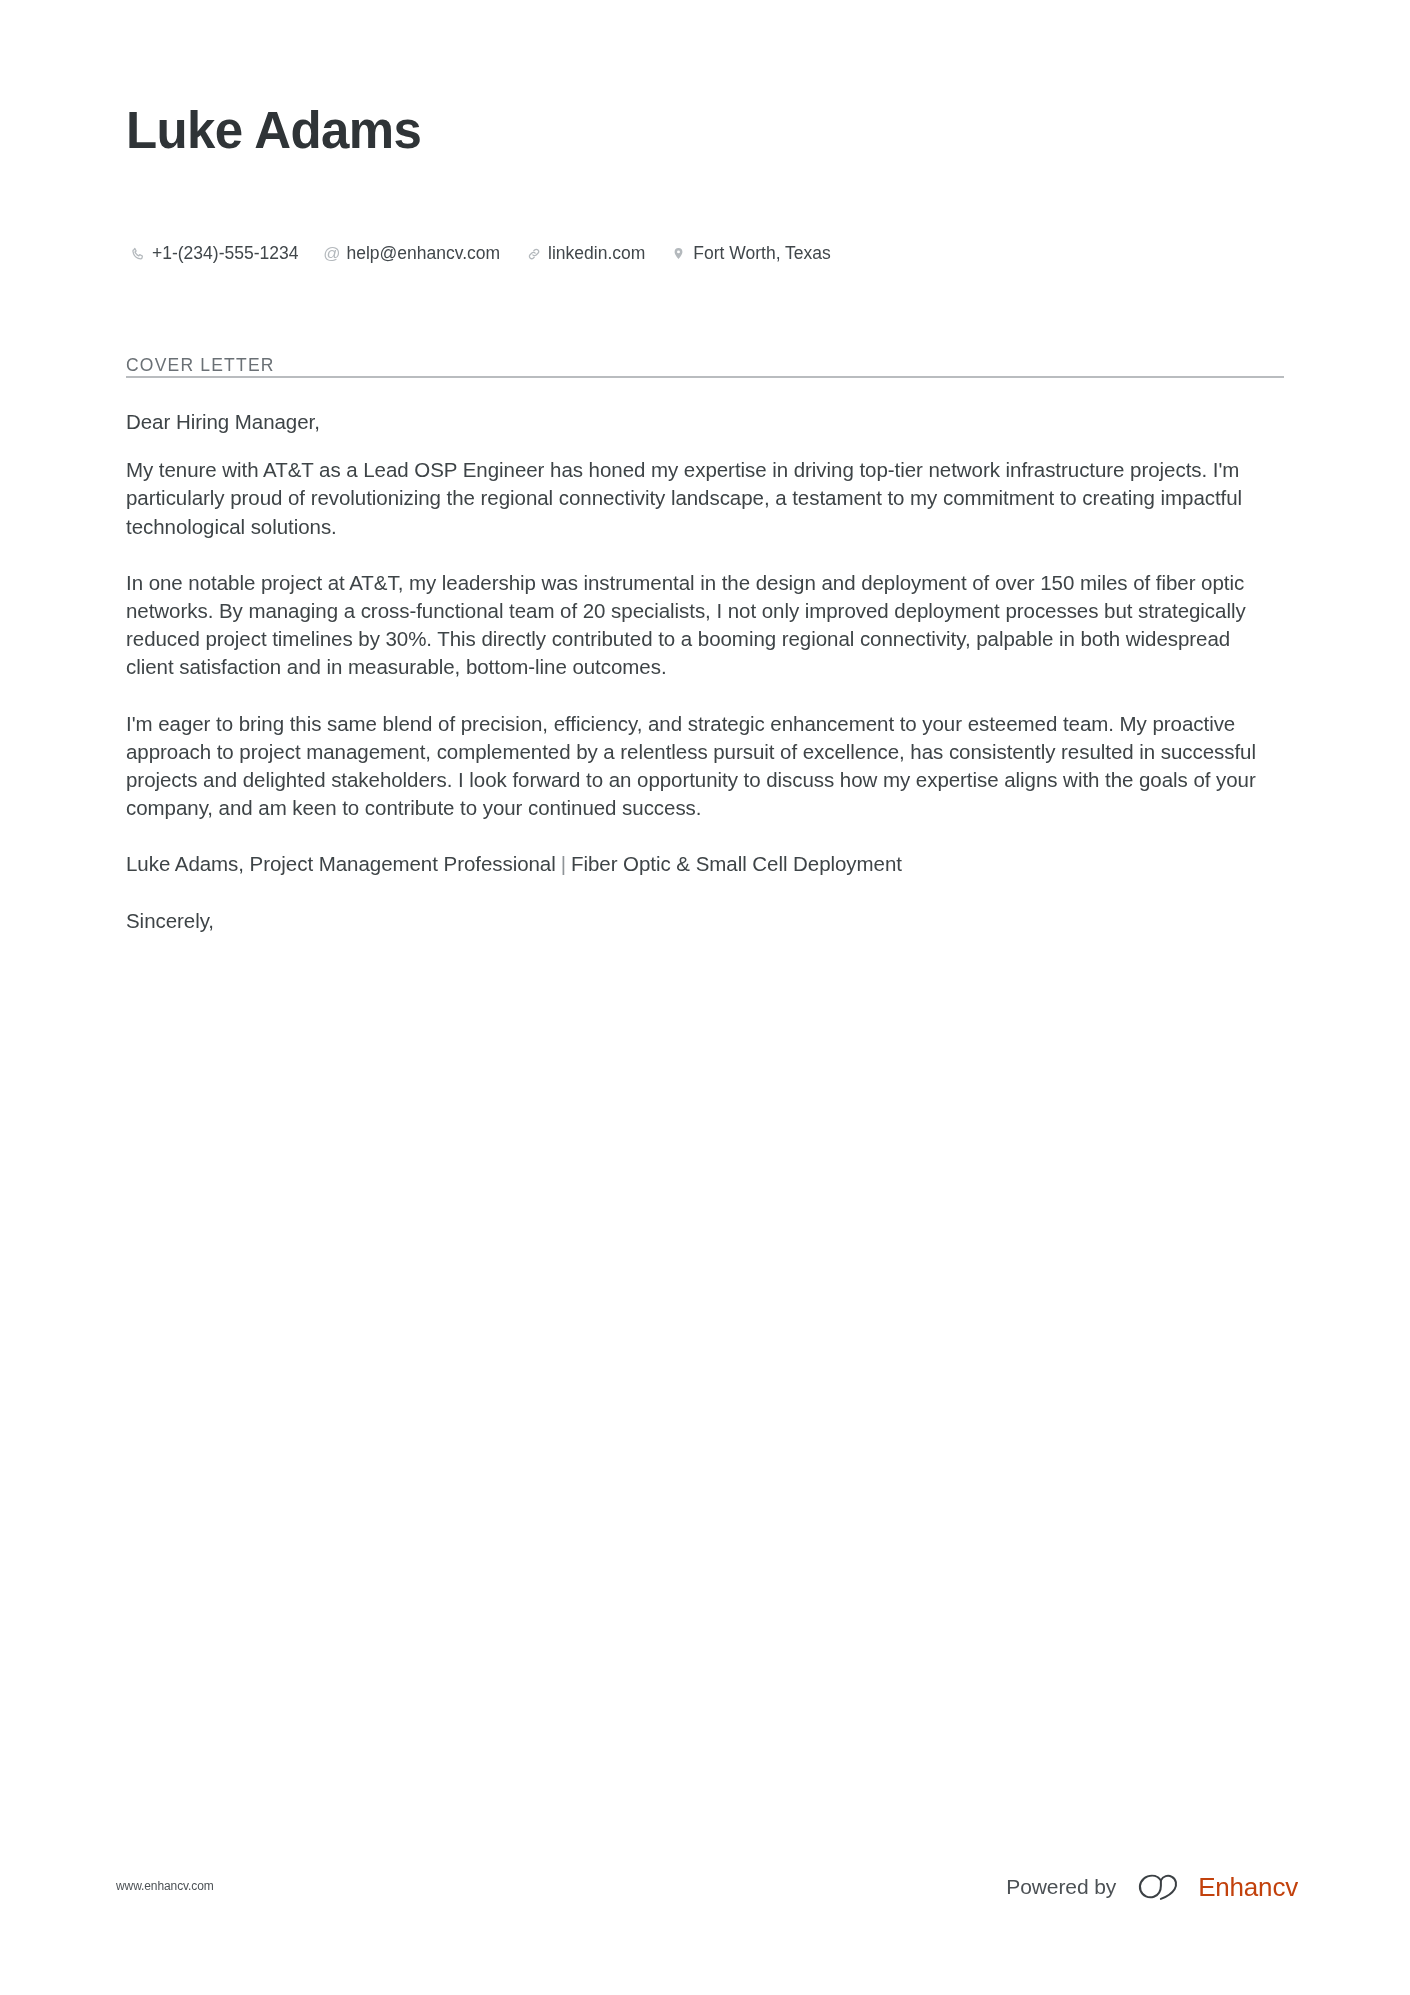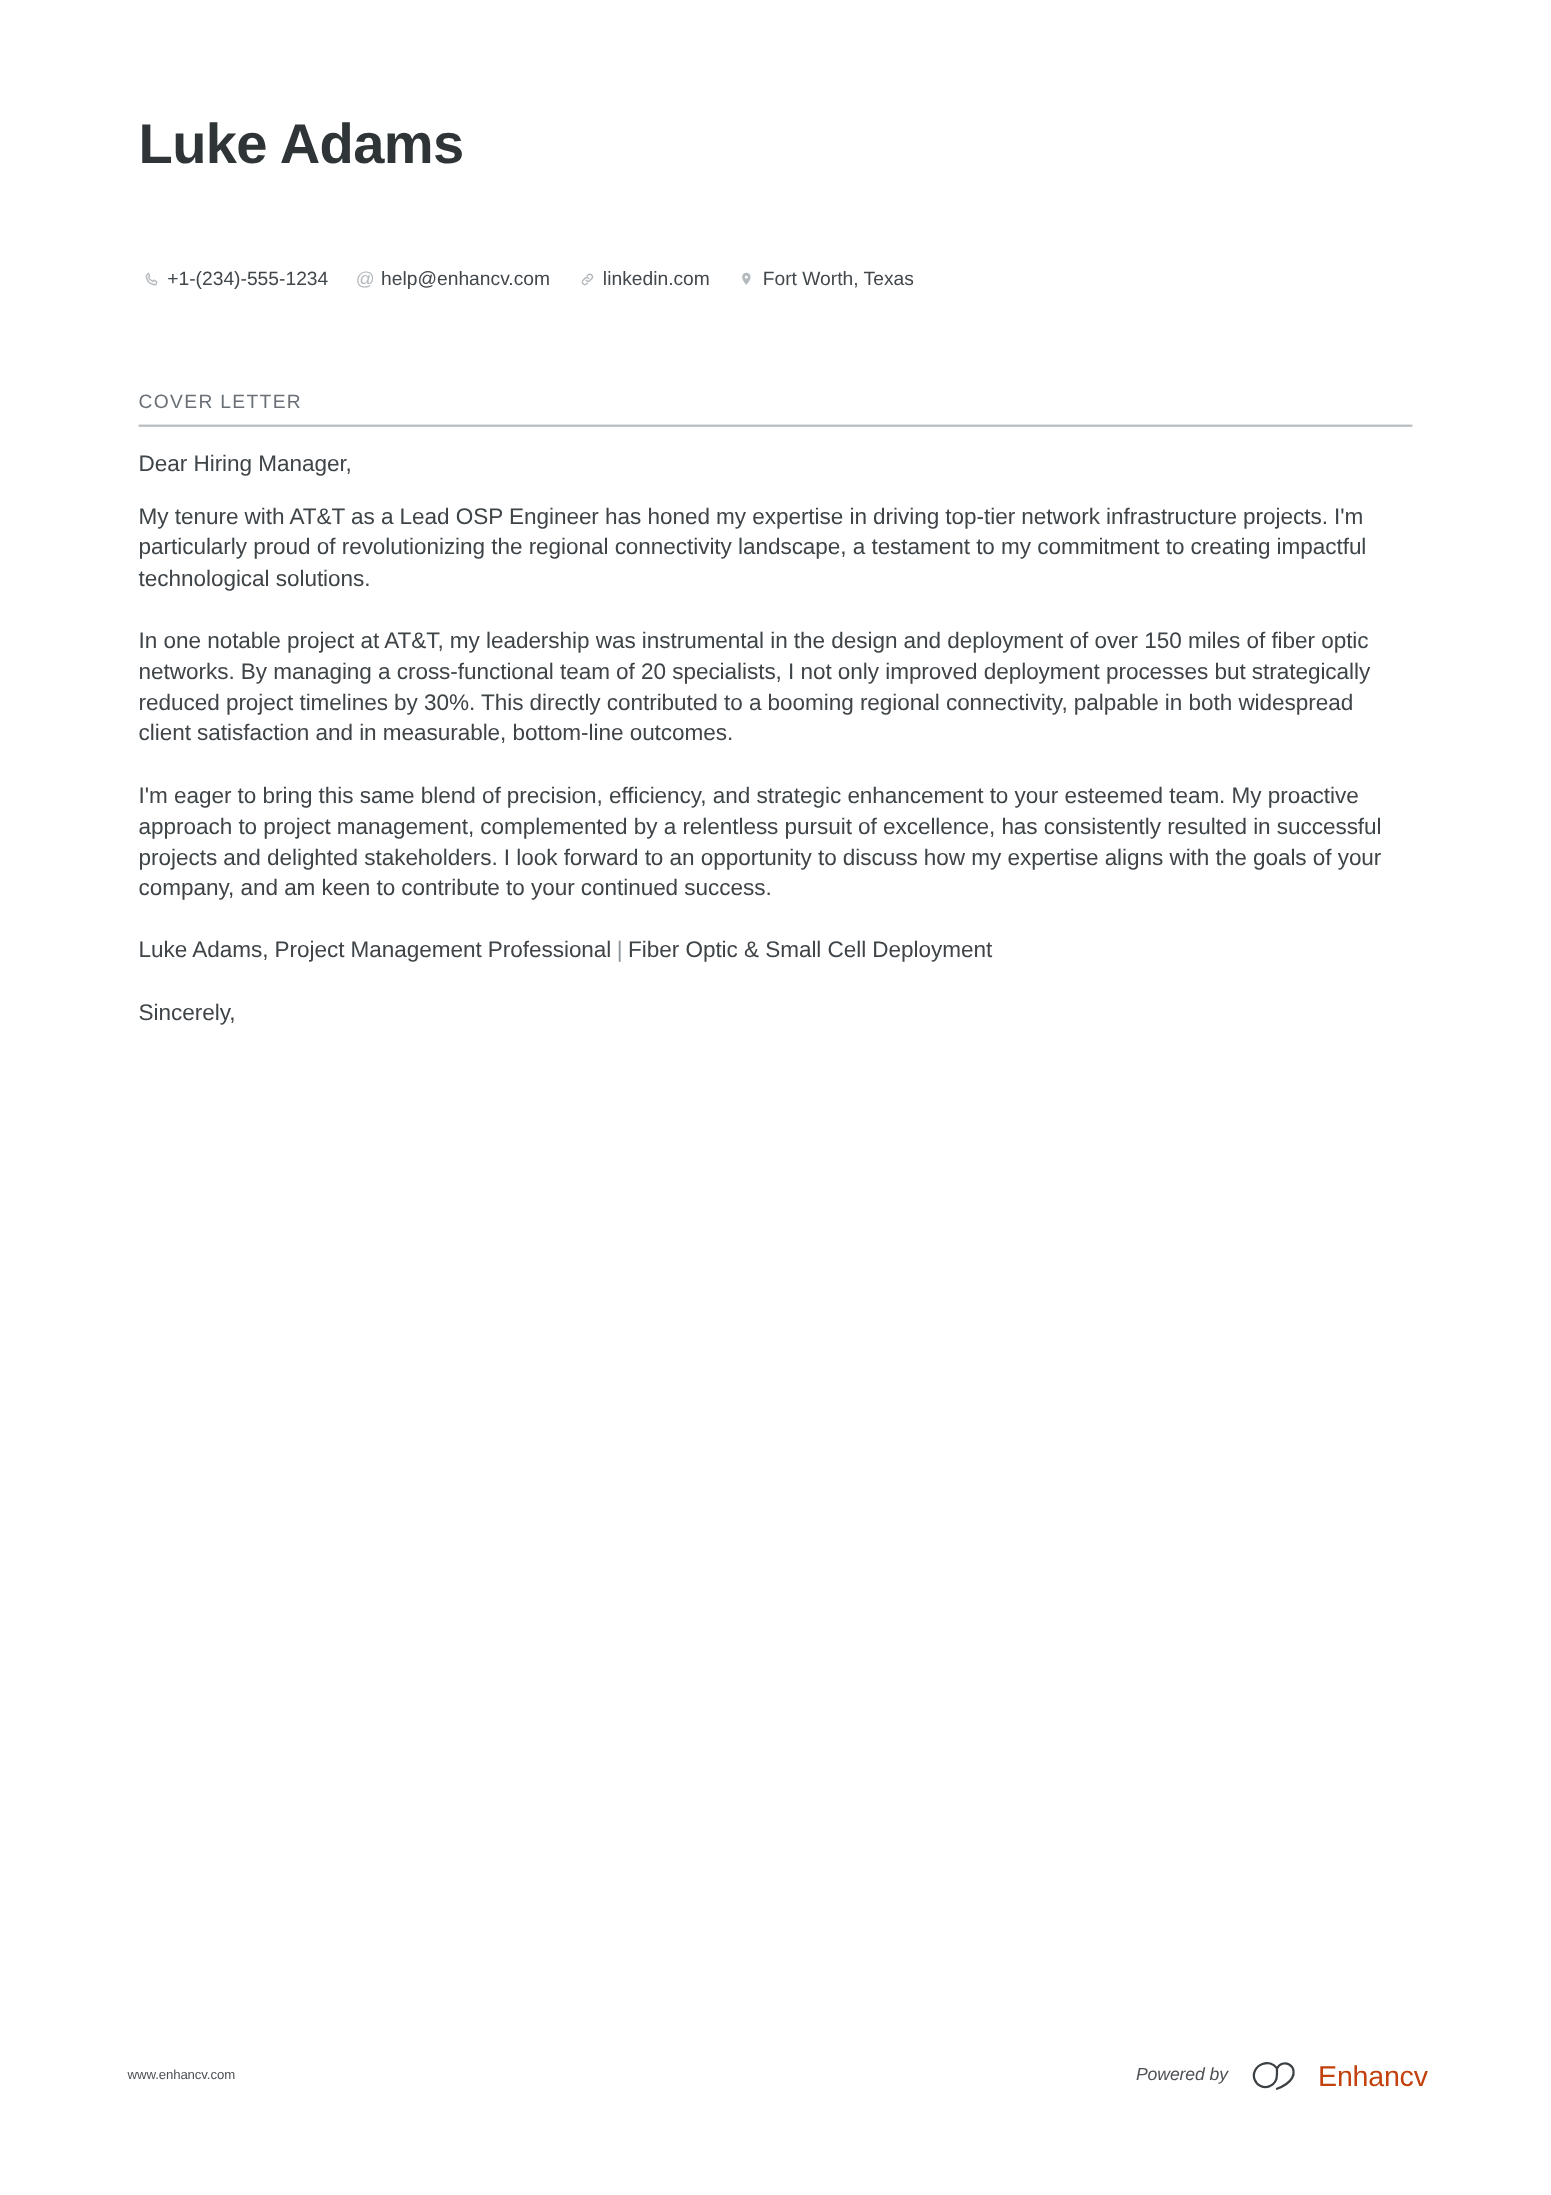--- a/index.html
+++ b/index.html
@@ -95,21 +95,20 @@
   .section {
     position: absolute;
     left: 126px;
     width: 1158px;
   }
   .section-title {
     font-size: 17.5px;
     letter-spacing: 1.2px;
     color: #6a7075;
     text-transform: uppercase;
-    padding-bottom: 10px;
     margin: 0;
     font-weight: 400;
   }
   .section-rule {
     height: 2px;
     background: #b9bcbf;
     width: 100%;
   }
 
   
@@ -146,24 +145,23 @@
   }
   .footer-right {
     position: absolute;
     right: 112px;
     top: 1872px;
     display: flex;
     align-items: center;
     gap: 17px;
   }
   .powered-by {
-    font-size: 16px;
+    font-size: 21px;
     color: #4c5155;
     letter-spacing: -0.1px;
-    font-style: italic;
   }
   .brand {
     display: flex;
     align-items: center;
     gap: 11px;
   }
   .brand-mark { display: block; }
   .brand-name {
     font-size: 26px;
     color: #c2410c;

